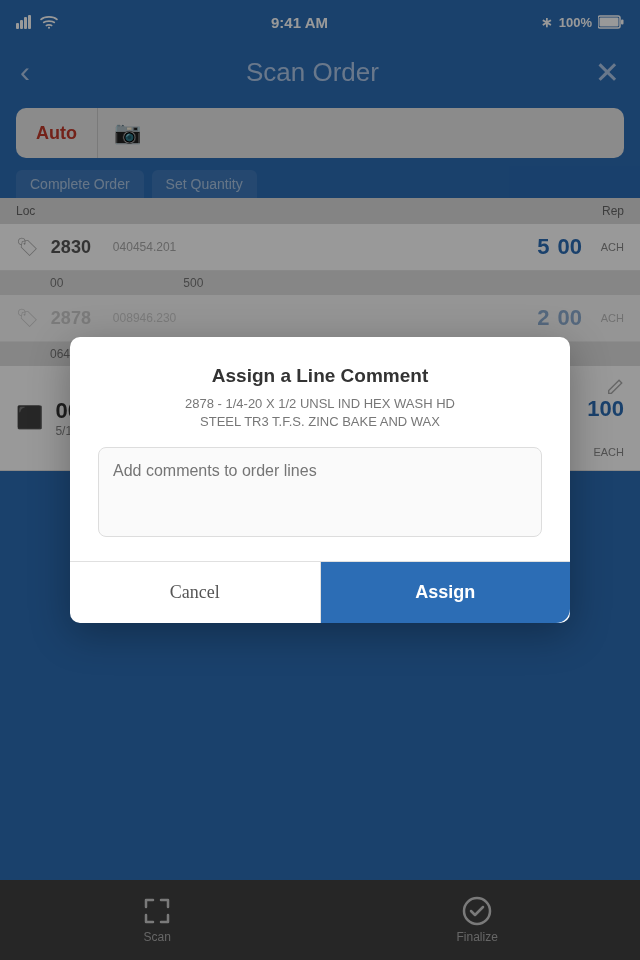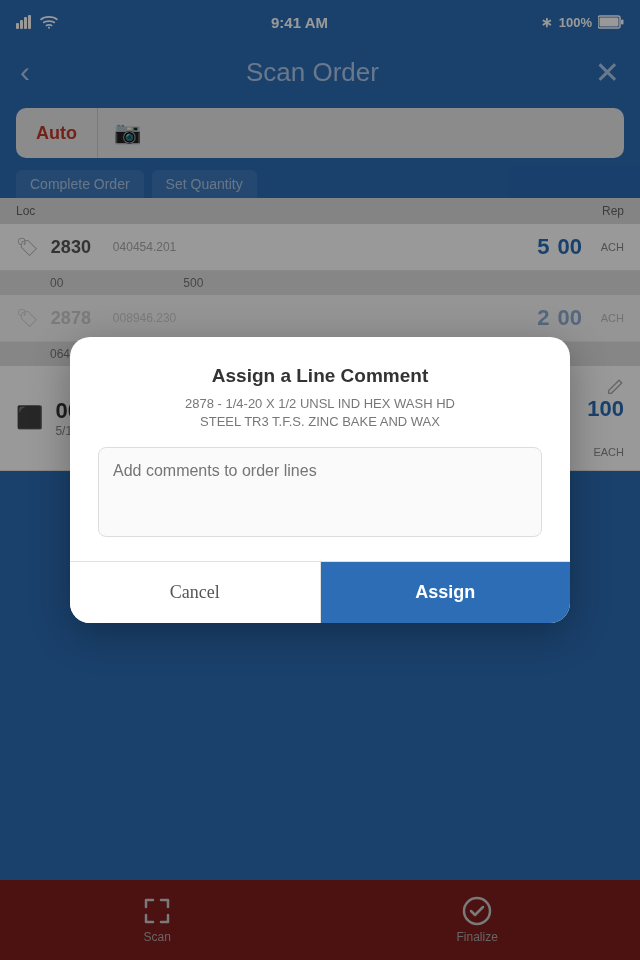--- a/index.html
+++ b/index.html
@@ -194,21 +194,21 @@
       color: #2c6db5;
     }
 
     
     .bottom-nav {
       position: absolute;
       bottom: 0;
       left: 0;
       right: 0;
       height: 80px;
-      background: #7f1d1d;
+      background: #404040;
       display: flex;
       align-items: center;
       justify-content: space-around;
     }
     .nav-item {
       display: flex;
       flex-direction: column;
       align-items: center;
       gap: 4px;
       color: #aaa;
@@ -221,21 +221,21 @@
       top: 0; left: 0; right: 0; bottom: 0;
       background: rgba(0,0,0,0.4);
       display: flex;
       align-items: center;
       justify-content: center;
       z-index: 100;
     }
 
     .modal {
       background: white;
-      border-radius: 20px;
+      border-radius: 10px;
       width: 500px;
       padding: 28px 28px 0 28px;
       box-shadow: 0 10px 40px rgba(0,0,0,0.3);
       overflow: hidden;
     }
 
     .modal-title {
       font-size: 19px;
       font-weight: 600;
       color: #333;

